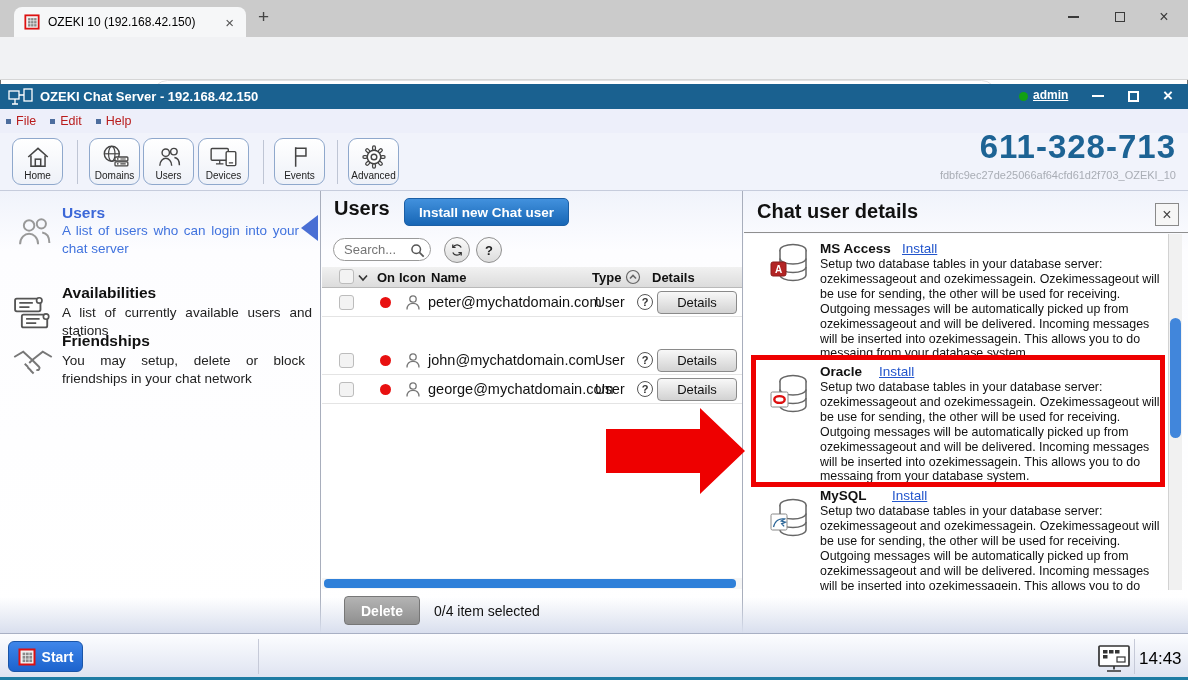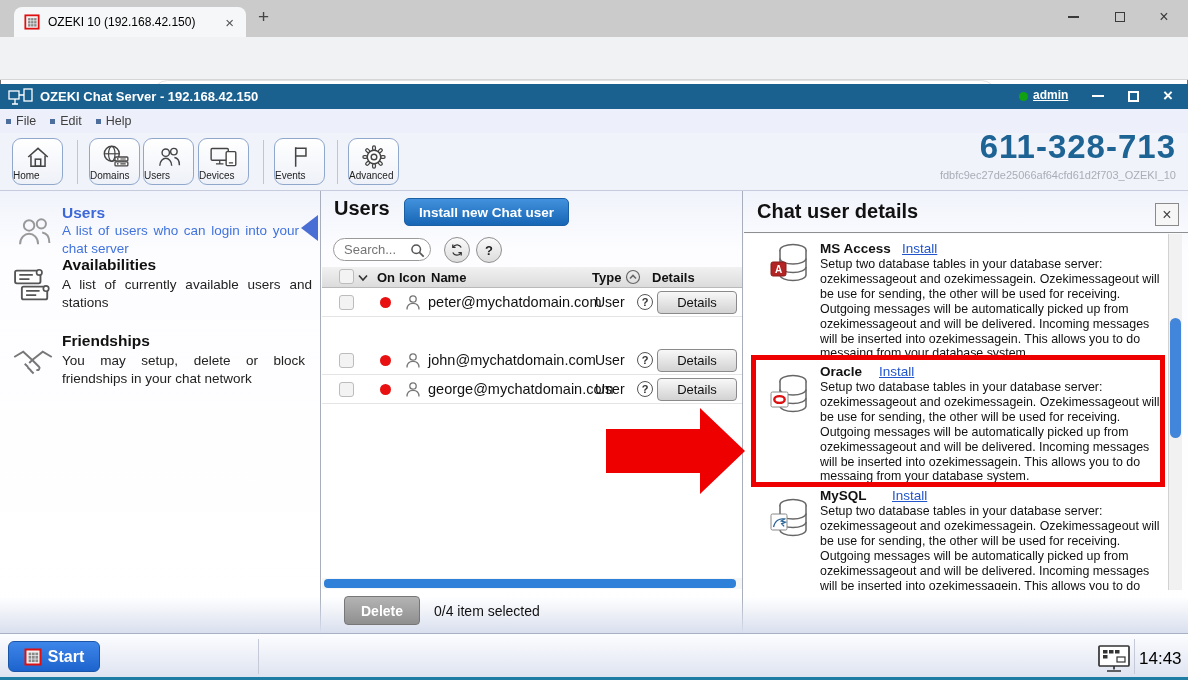--- a/index.html
+++ b/index.html
@@ -35,27 +35,27 @@
   .titlebar { left:0; top:84px; width:1188px; height:25px; background:#1a6190; display:flex; align-items:center; }
   .apptitle { color:#fff; font-size:13px; font-weight:700; margin-left:6px; }
   .admin { color:#ffffff; font-size:12px; font-weight:700;text-decoration:underline; }
   .dot { border-radius:50%; }
   .awc { color:#fff; display:flex; align-items:center; justify-content:center; width:26px; height:20px; }
   .awc-min { width:12px; height:2px; background:#fff; }
   .awc-max { width:11px; height:11px; border:2px solid #fff; }
   .awc-x { font-size:17px; font-weight:700; }
 
   .menubar { left:0; top:109px; width:1188px; height:24px; background:#edeffa; display:flex; align-items:center; }
-  .menuitem { display:flex; align-items:center; margin-right:14px; font-size:12.5px; color:#404040; }
+  .menuitem { display:flex; align-items:center; margin-right:14px; font-size:12.5px; color:#b91c1c; }
   .menuitem .bullet { width:5px; height:5px; background:#4d6d9d; margin:0 5px 0 0; }
 
   .appbar { left:0; top:133px; width:1188px; height:58px; background:#f1f3fb; border-bottom:1px solid #c6ccdc; }
   .toolbtn { top:138px; width:51px; height:47px; background:linear-gradient(#ffffff,#eef1f8);
              border:1px solid #8fa8cc; border-radius:9px; display:flex; flex-direction:column;
-             align-items:flex-start; justify-content:flex-end; padding-bottom:3px; }
+             align-items:center; justify-content:flex-end; padding-bottom:3px; }
   .toolbtn svg { position:absolute; top:5px; left:50%; transform:translateX(-50%); }
   .toolbtn .lbl { font-size:10px; color:#222; line-height:11px; }
   .tsep { top:140px; width:1px; height:44px; background:#bfc5d4; }
   .phone { right:12px; top:128px; font-size:33px; font-weight:700; color:#1d6394; letter-spacing:1px; }
   .license { right:12px; top:169px; font-size:11px; color:#a9adb5; }
 
   
   .content-bg { left:0; top:191px; width:1188px; height:442px; background:linear-gradient(#f0f3fb, #fdfdff 60px, #ffffff); }
   .vdiv { top:191px; width:1px; height:442px; background:#a8aebc; }
   .bottom-fade { left:0; top:597px; width:1188px; height:36px;
@@ -109,23 +109,23 @@
   .entry-desc { font-size:12.4px; color:#111; line-height:14.9px; width:340px; }
   .redbox { left:751px; top:355px; width:414px; height:132px; border:5px solid #ee0000; z-index:4; pointer-events:none; }
   .vscroll-track { left:1168px; top:234px; width:14px; height:356px; background:#f1f1f1; border-left:1px solid #d2d2d2; }
   .vscroll-thumb { left:1170px; top:318px; width:11px; height:120px; background:#4186db; border-radius:6px; }
   .red-arrow { left:606px; top:408px; z-index:5; }
 
   
   .taskbar { left:0; top:633px; width:1188px; height:47px; border-top:1px solid #a8b0c4;
              background:linear-gradient(#fcfdff,#dde2f0); }
   .taskbar::after { content:""; position:absolute; left:0; bottom:0; width:100%; height:3px; background:#1f7ca3; }
-  .start-btn { left:8px; top:641px; width:92px; height:31px; border:1px solid #1a55a8; border-radius:6px;
+  .start-btn { left:8px; top:641px; width:75px; height:31px; border:1px solid #1a55a8; border-radius:6px;
                background:linear-gradient(#3f86ea,#1c63cd); display:flex; align-items:center; justify-content:center;
-               gap:6px; color:#fff; font-size:16px; font-weight:700; }
+               gap:6px; color:#fff; font-size:14px; font-weight:700; }
   .tbsep { top:639px; width:1px; height:35px; background:#c6cad8; }
   .clock { left:1139px; top:649px; font-size:17px; color:#000; }
 </style>
 </head>
 <body>
 
 <div id="screen">
 
   <div class="abs tabstrip">
     <div class="abs tab">
@@ -317,21 +317,21 @@
       <circle cx="9" cy="7" r="3.2" fill="none" stroke="#999" stroke-width="1.2"></circle>
       <path d="M3.5 18.5 c0-4.3 3-6.4 5.5-6.4 s5.5 2.1 5.5 6.4" fill="none" stroke="#999" stroke-width="1.2"></path>
       <circle cx="16.5" cy="6" r="2.8" fill="none" stroke="#999" stroke-width="1.2"></circle>
       <path d="M17 11.3 c2.8 0.4 4.4 2.8 4.4 6.4" fill="none" stroke="#999" stroke-width="1.2"></path>
     </svg>
     <div class="abs nav-title" style="left:62px; top:4px;">Users</div>
     <div class="abs nav-desc" style="left:62px; top:22px; width:237px;">A list of users who can login into your chat server</div>
   </div>
   <div class="abs sel-arrow"></div>
 
-  <div class="abs" style="left:0; top:252px; width:320px; height:66px;padding-left:17px;">
+  <div class="abs" style="left:0; top:280px; width:320px; height:66px;padding-left:17px;">
     <svg class="abs" style="left:10px; top:12px;" width="44" height="42" viewBox="0 0 26 24">
       <g fill="#fff" stroke="#555" stroke-width="1.1">
         <rect x="3" y="3.5" width="15" height="7.5" rx="1"></rect>
         <rect x="7" y="13" width="15" height="7.5" rx="1"></rect>
       </g>
       <path d="M5.5 6 h8 M5.5 8.5 h6 M9.5 15.5 h8 M9.5 18 h6" stroke="#555" stroke-width="1"></path>
       <circle cx="17.3" cy="4.6" r="1.6" fill="#fff" stroke="#555" stroke-width="1"></circle>
       <circle cx="21.3" cy="14.1" r="1.6" fill="#fff" stroke="#555" stroke-width="1"></circle>
     </svg>
     <div class="abs nav-title" style="left:62px; top:4px;">Availabilities</div>

